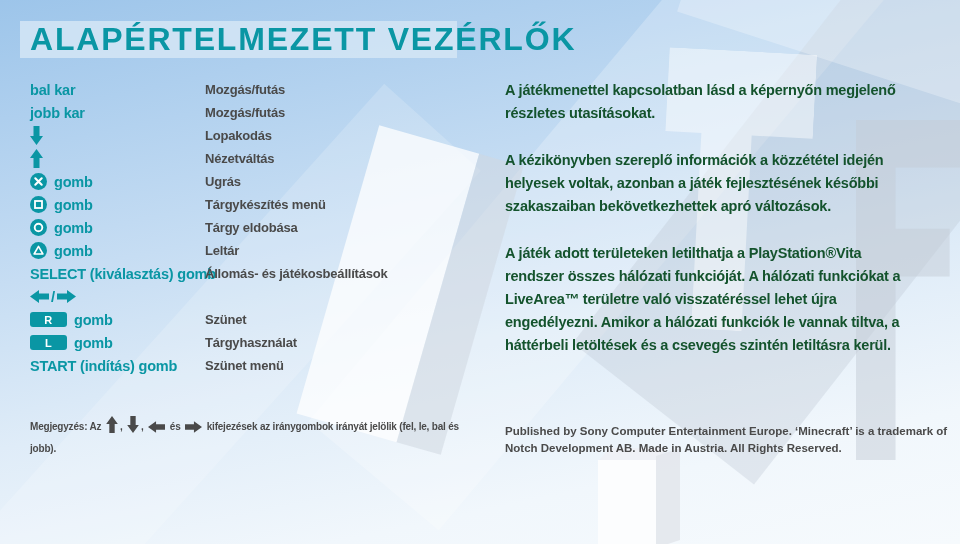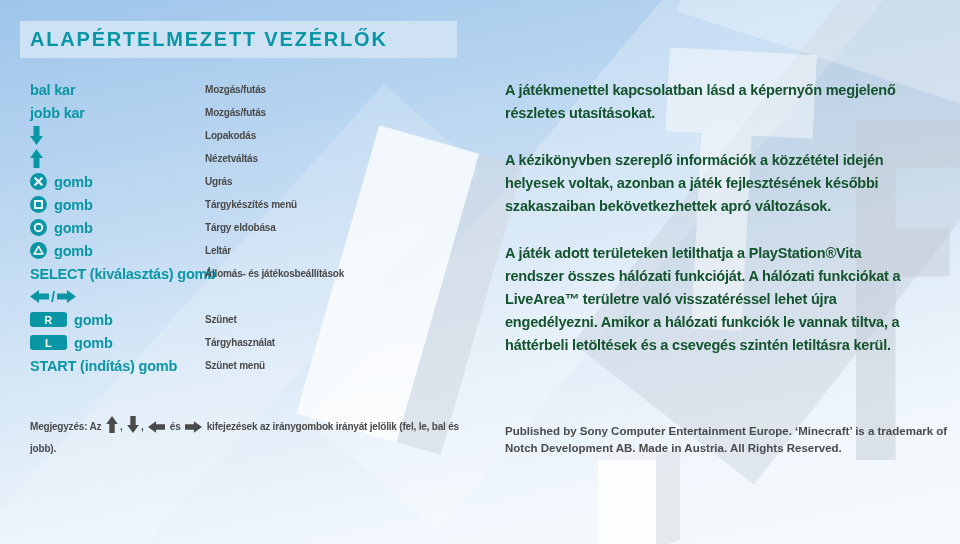--- a/index.html
+++ b/index.html
@@ -21,27 +21,27 @@
   .pixel-f{left:856px;top:120px;width:104px;height:340px;background:rgba(196,204,214,.5);
     clip-path:polygon(0 0,100% 0,100% 14%,38% 14%,38% 32%,90% 32%,90% 46%,38% 46%,38% 100%,0 100%);}
   .cube-front{left:598px;top:460px;width:58px;height:84px;background:rgba(252,253,254,.95);}
   .cube-side{left:656px;top:452px;width:24px;height:92px;background:rgba(227,231,236,.9);transform:skewY(-18deg);}
   .cube-top{left:604px;top:448px;width:58px;height:13px;background:rgba(238,241,245,.9);transform:skewX(-40deg);}
 
   .content{position:relative;z-index:5;}
   .title-panel{position:absolute;left:20px;top:21px;width:437px;height:37px;
     background:rgba(211,229,245,.88);display:flex;align-items:center;
     padding-left:10px;box-sizing:border-box;}
-  .title{color:#0a96a4;font-weight:bold;font-size:20px;letter-spacing:1.8px;white-space:nowrap;}
+  .title{color:#0a96a4;font-weight:bold;font-size:32px;letter-spacing:1.8px;white-space:nowrap;}
 
   .controls{position:absolute;left:30px;top:78px;width:445px;}
   .crow{display:flex;align-items:center;height:23px;}
   .crow .clabel{width:175px;display:flex;align-items:center;gap:7px;
     color:#0a96a4;font-weight:bold;font-size:14.5px;letter-spacing:-0.2px;white-space:nowrap;flex:none;}
-  .crow .cdesc{color:#4a4a4a;font-weight:bold;font-size:10px;letter-spacing:-0.2px;white-space:nowrap;}
+  .crow .cdesc{color:#4a4a4a;font-weight:bold;font-size:13px;letter-spacing:-0.2px;white-space:nowrap;}
   .psbtn{display:block;flex:none;}
   .arr{display:block;flex:none;}
   .badge{width:37px;height:15px;background:#0a96a4;color:#fff;border-radius:3px;
     font-size:11px;font-weight:bold;display:flex;align-items:center;justify-content:center;
     letter-spacing:.5px;flex:none;}
   .slash{color:#0a96a4;font-weight:bold;font-size:15px;margin:0 -2px;}
 
   .note{position:absolute;left:30px;top:416px;width:452px;
     font-weight:bold;font-size:10px;line-height:22px;color:#4a4a4a;letter-spacing:-0.2px;}
   .note svg{vertical-align:-3px;margin:0 2px;}

